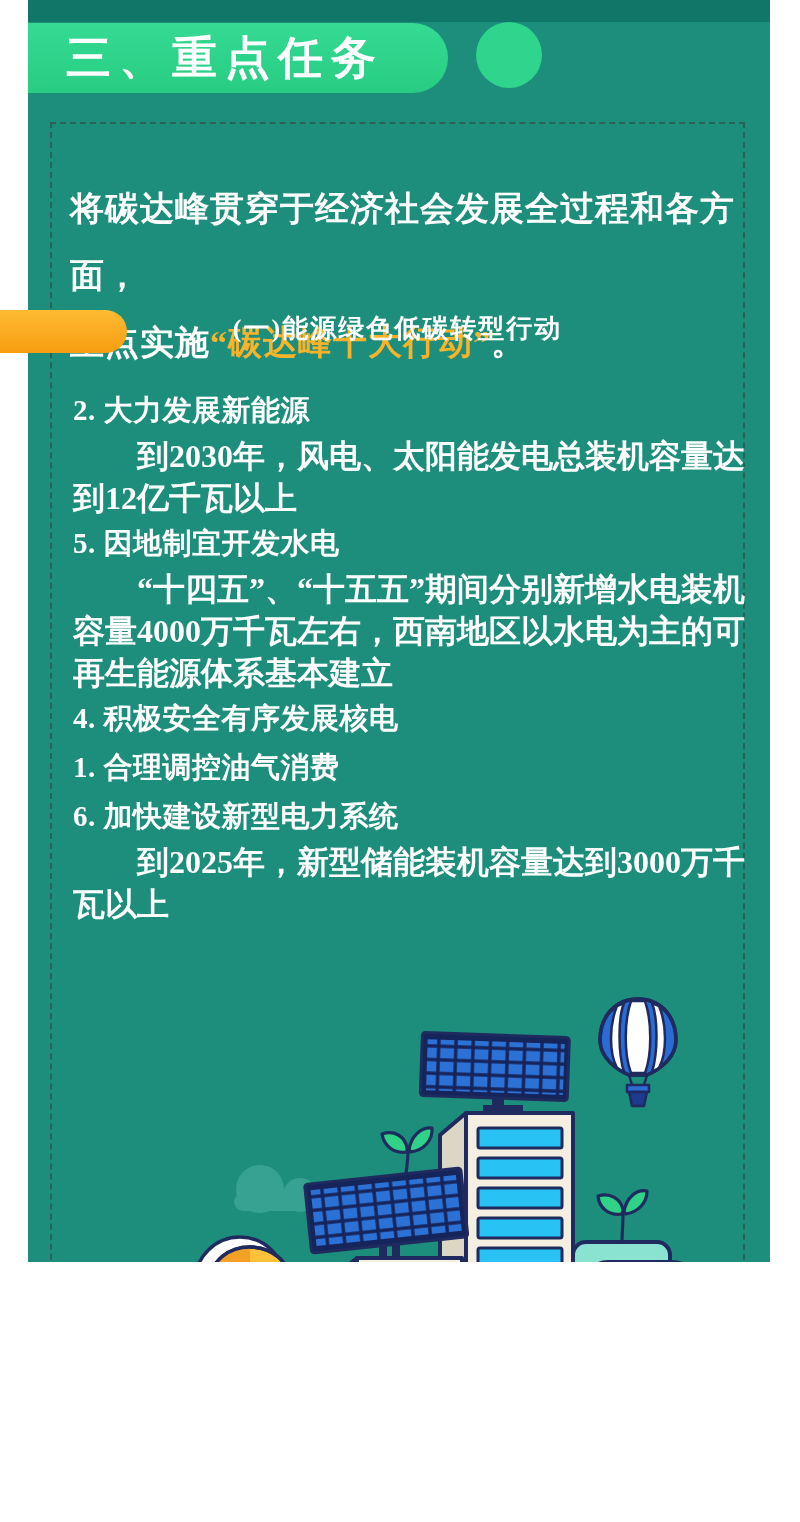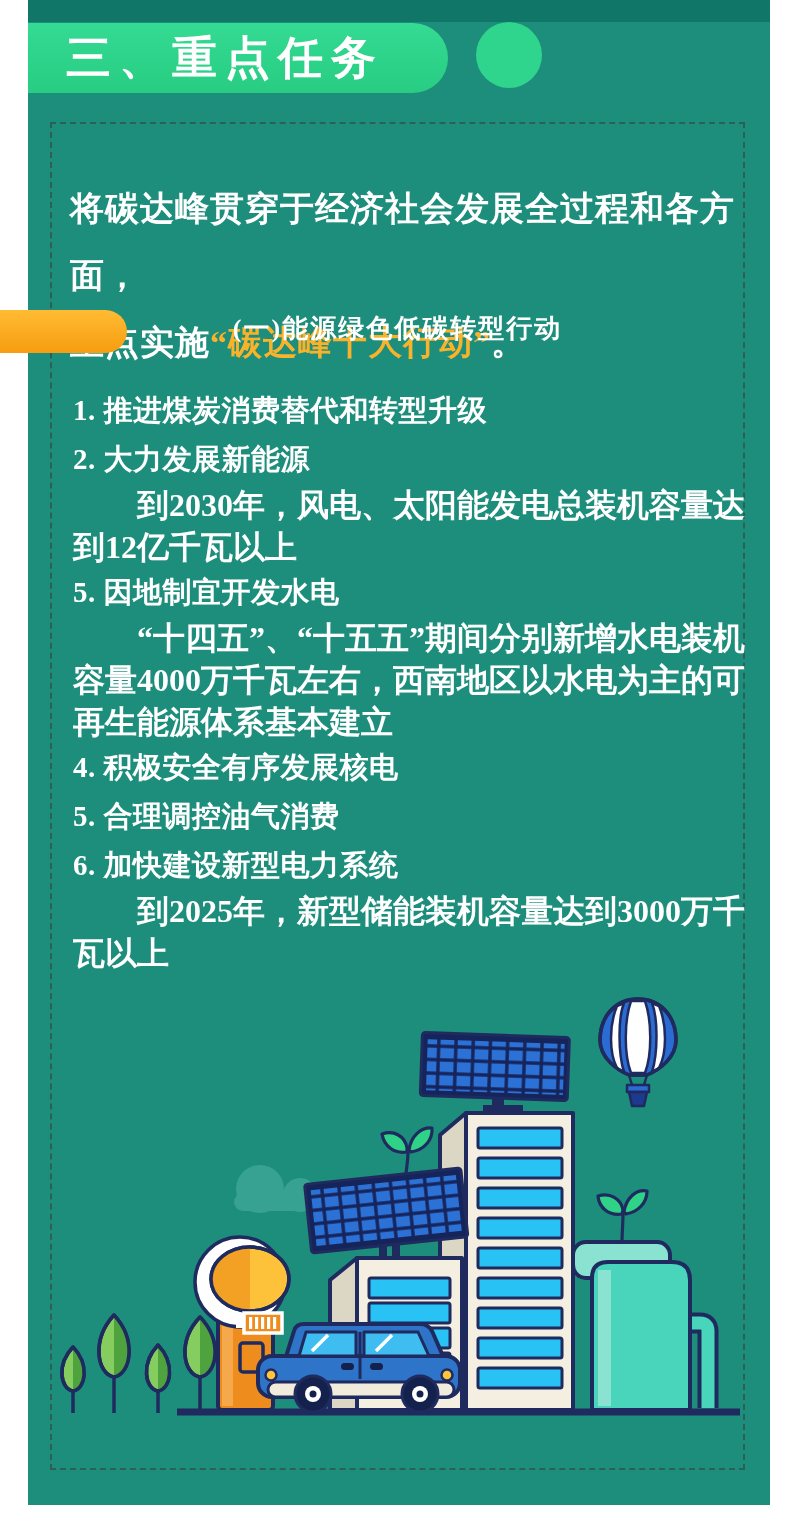--- a/index.html
+++ b/index.html
@@ -1,17 +1,17 @@
 <!DOCTYPE html>
 <html><head>
 <meta charset="utf-8">
 <style>
   * { margin:0; padding:0; box-sizing:border-box; }
   body { width:800px; font-family:"Liberation Sans", sans-serif; background:#ffffff; }
-  .page { position:relative; width:800px; height:1505px; background:#0369a1; overflow:hidden; }
+  .page { position:relative; width:800px; height:1262px; background:#0369a1; overflow:hidden; }
   .teal-panel { position:absolute; left:28px; top:0; width:742px; height:1522px; background:#1d8d7c; }
   .top-band { position:absolute; left:28px; top:0; width:742px; height:22px; background:#0f7668; }
   .margin-strip { position:absolute; top:0; height:1522px; background:#ffffff; }
   .margin-left { left:0; width:28px; }
   .margin-right { right:0; width:30px; }
 
   .banner { position:absolute; left:28px; top:23px; width:420px; height:70px;
             background:linear-gradient(180deg,#35da93,#28cd83); border-radius:0 35px 35px 0; }
   .banner-title { font-family:"Liberation Serif","DejaVu Serif",serif; font-weight:700;
             color:#ffffff; font-size:45px; line-height:70px; padding-left:38px; letter-spacing:8px; white-space:nowrap; }
@@ -57,27 +57,26 @@
 
   <div class="intro">
     <div>将碳达峰贯穿于经济社会发展全过程和各方面，</div>
     <div><span>重点实施</span><span class="hl-orange">“碳达峰十大行动”</span><span>。</span></div>
   </div>
 
   <div class="orange-tab"></div>
   <div class="section-title">(一)能源绿色低碳转型行动</div>
 
   <div class="tasks">
-    <p class="task-label">1. 推进煤炭消费替代和转型升级</p>
     <p class="task-label">2. 大力发展新能源</p>
     <p class="task-detail">到2030年，风电、太阳能发电总装机容量达到12亿千瓦以上</p>
     <p class="task-label">5. 因地制宜开发水电</p>
     <p class="task-detail">“十四五”、“十五五”期间分别新增水电装机容量4000万千瓦左右，西南地区以水电为主的可再生能源体系基本建立</p>
     <p class="task-label">4. 积极安全有序发展核电</p>
-    <p class="task-label">5. 合理调控油气消费</p>
+    <p class="task-label">1. 合理调控油气消费</p>
     <p class="task-label">6. 加快建设新型电力系统</p>
     <p class="task-detail">到2025年，新型储能装机容量达到3000万千瓦以上</p>
   </div>
 
   <svg class="scene" viewBox="0 0 742 440">
     <defs>
       <pattern id="cells" patternUnits="userSpaceOnUse" width="17.2" height="13.6">
         <rect width="17.2" height="13.6" fill="#16245c"></rect>
         <rect x="1.7" y="1.7" width="13.8" height="10.2" fill="#2c72d6"></rect>
       </pattern>

